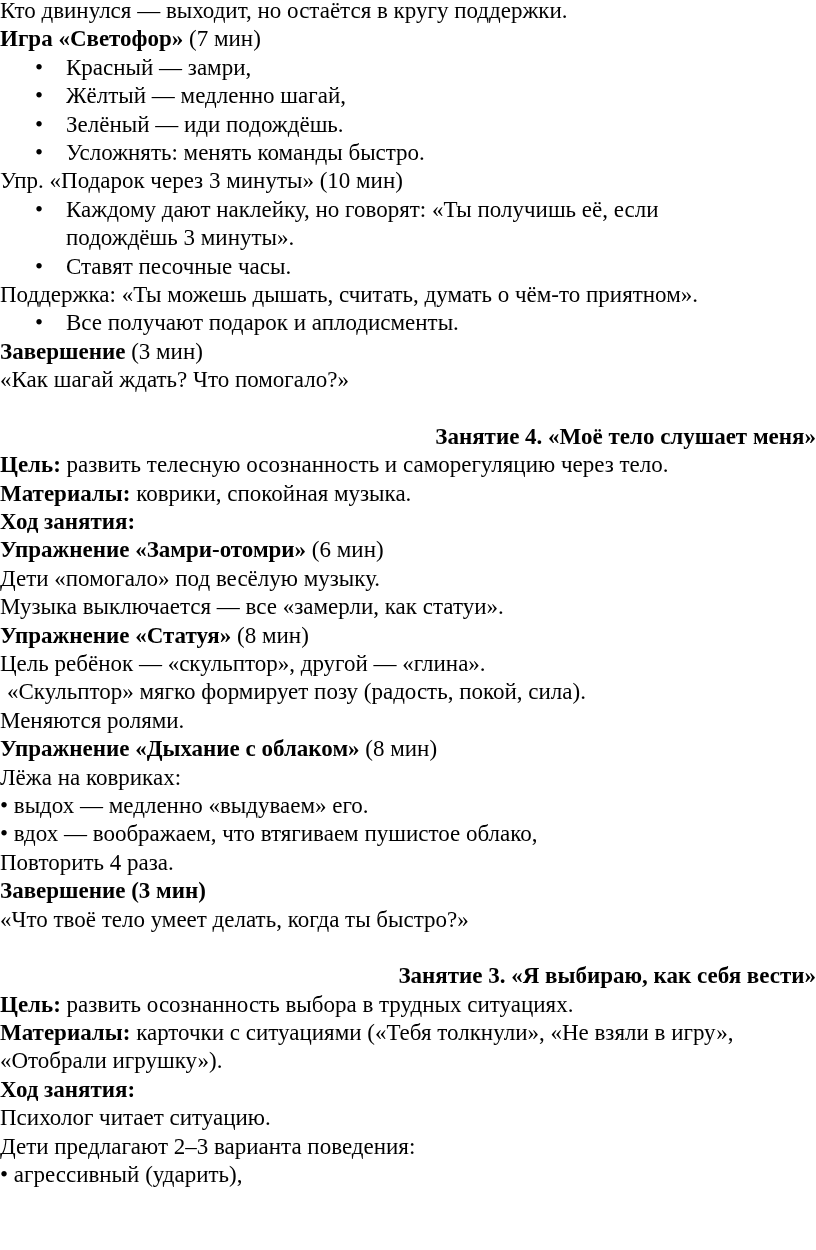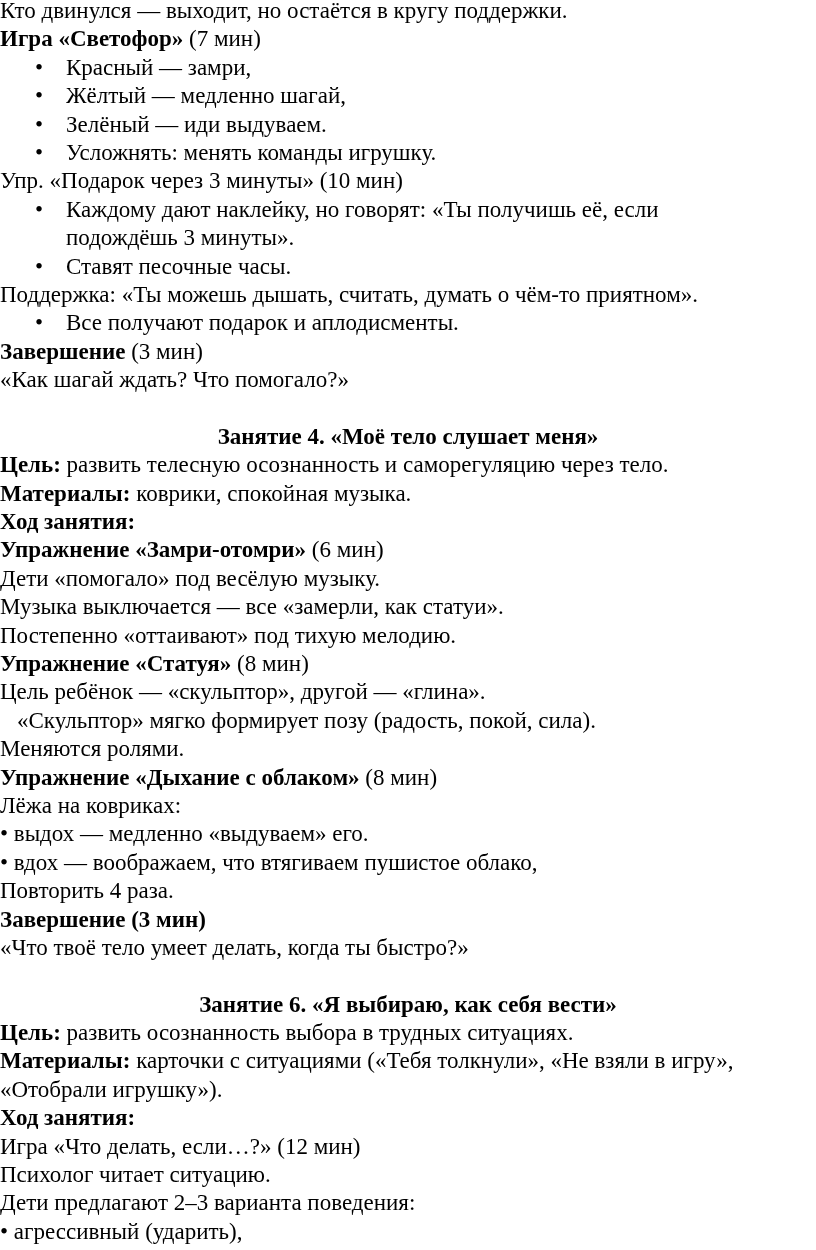--- a/index.html
+++ b/index.html
@@ -19,77 +19,75 @@
     color: #000000;
     margin-top: -3px;
   }
   .line {
     height: 28.4px;
     line-height: 28.4px;
     white-space: nowrap;
     overflow: visible;
   }
   .line.h {
-    text-align: center;
+    text-align: right;
     font-weight: 700;
   }
   .line.li {
     position: relative;
     padding-left: 66px;
   }
   .line.blank {  }
   .bullet-marker {
     position: absolute;
     left: 35px;
     top: 0;
   }
   .b { font-weight: 700; }
-  .indent1 { padding-left: 17px; }
+  .indent1 { padding-left: 7px; }
 </style>
 </head>
 <body>
 
 <div class="page" style="background: rgb(255, 255, 255); color: rgb(0, 0, 0);">
     <div class="line p"><span>Кто двинулся — выходит, но остаётся в кругу поддержки.</span></div>
     <div class="line p"><span class="b">Игра «Светофор»</span><span> (7 мин)</span></div>
     <div class="line li"><span class="bullet-marker">•</span><span>Красный — замри,</span></div>
     <div class="line li"><span class="bullet-marker">•</span><span>Жёлтый — медленно шагай,</span></div>
-    <div class="line li"><span class="bullet-marker">•</span><span>Зелёный — иди выдуваем.</span></div>
-    <div class="line li"><span class="bullet-marker">•</span><span>Усложнять: менять команды игрушку.</span></div>
+    <div class="line li"><span class="bullet-marker">•</span><span>Зелёный — иди подождёшь.</span></div>
+    <div class="line li"><span class="bullet-marker">•</span><span>Усложнять: менять команды быстро.</span></div>
     <div class="line p"><span>Упр. «Подарок через 3 минуты» (10 мин)</span></div>
     <div class="line li"><span class="bullet-marker">•</span><span>Каждому дают наклейку, но говорят: «Ты получишь её, если</span></div>
     <div class="line li cont"><span>подождёшь 3 минуты».</span></div>
     <div class="line li"><span class="bullet-marker">•</span><span>Ставят песочные часы.</span></div>
     <div class="line p"><span>Поддержка: «Ты можешь дышать, считать, думать о чём-то приятном».</span></div>
     <div class="line li"><span class="bullet-marker">•</span><span>Все получают подарок и аплодисменты.</span></div>
     <div class="line p"><span class="b">Завершение</span><span> (3 мин)</span></div>
     <div class="line p"><span>«Как шагай ждать? Что помогало?»</span></div>
     <div class="line blank"></div>
     <div class="line h"><span class="b">Занятие 4. «Моё тело слушает меня»</span></div>
     <div class="line p"><span class="b">Цель:</span><span> развить телесную осознанность и саморегуляцию через тело.</span></div>
     <div class="line p"><span class="b">Материалы:</span><span> коврики, спокойная музыка.</span></div>
     <div class="line p"><span class="b">Ход занятия:</span></div>
     <div class="line p"><span class="b">Упражнение «Замри-отомри»</span><span> (6 мин)</span></div>
     <div class="line p"><span>Дети «помогало» под весёлую музыку.</span></div>
     <div class="line p"><span>Музыка выключается — все «замерли, как статуи».</span></div>
-    <div class="line p"><span>Постепенно «оттаивают» под тихую мелодию.</span></div>
     <div class="line p"><span class="b">Упражнение «Статуя»</span><span> (8 мин)</span></div>
     <div class="line p"><span>Цель ребёнок — «скульптор», другой — «глина».</span></div>
     <div class="line p indent1"><span>«Скульптор» мягко формирует позу (радость, покой, сила).</span></div>
     <div class="line p"><span>Меняются ролями.</span></div>
     <div class="line p"><span class="b">Упражнение «Дыхание с облаком»</span><span> (8 мин)</span></div>
     <div class="line p"><span>Лёжа на ковриках:</span></div>
     <div class="line p"><span>• выдох — медленно «выдуваем» его.</span></div>
     <div class="line p"><span>• вдох — воображаем, что втягиваем пушистое облако,</span></div>
     <div class="line p"><span>Повторить 4 раза.</span></div>
     <div class="line p"><span class="b">Завершение (3 мин)</span></div>
     <div class="line p"><span>«Что твоё тело умеет делать, когда ты быстро?»</span></div>
     <div class="line blank"></div>
-    <div class="line h"><span class="b">Занятие 6. «Я выбираю, как себя вести»</span></div>
+    <div class="line h"><span class="b">Занятие 3. «Я выбираю, как себя вести»</span></div>
     <div class="line p"><span class="b">Цель:</span><span> развить осознанность выбора в трудных ситуациях.</span></div>
     <div class="line p"><span class="b">Материалы:</span><span> карточки с ситуациями («Тебя толкнули», «Не взяли в игру»,</span></div>
     <div class="line p cont"><span>«Отобрали игрушку»).</span></div>
     <div class="line p"><span class="b">Ход занятия:</span></div>
-    <div class="line p"><span>Игра «Что делать, если…?» (12 мин)</span></div>
     <div class="line p"><span>Психолог читает ситуацию.</span></div>
     <div class="line p"><span>Дети предлагают 2–3 варианта поведения:</span></div>
     <div class="line p"><span>• агрессивный (ударить),</span></div>
   </div>
 
 </body></html>

